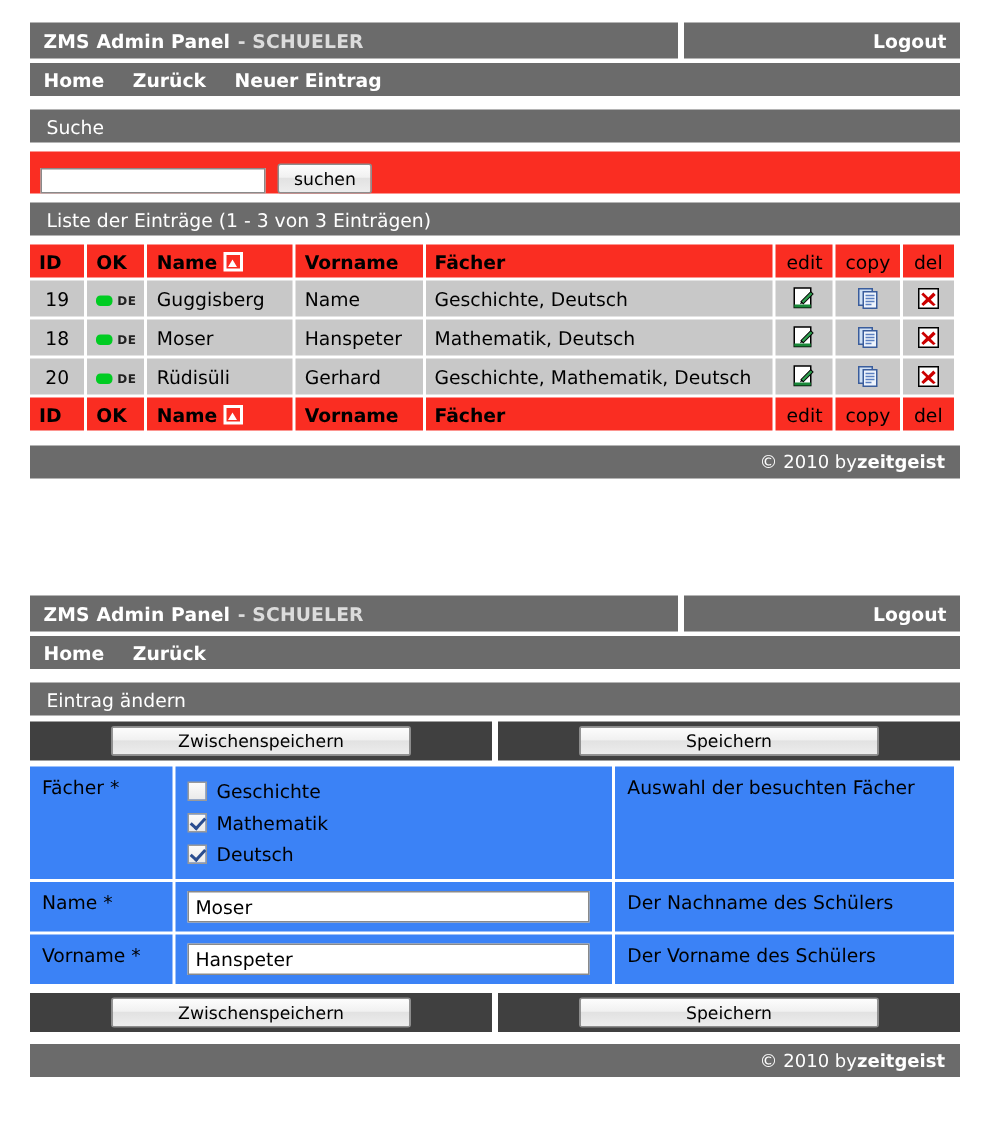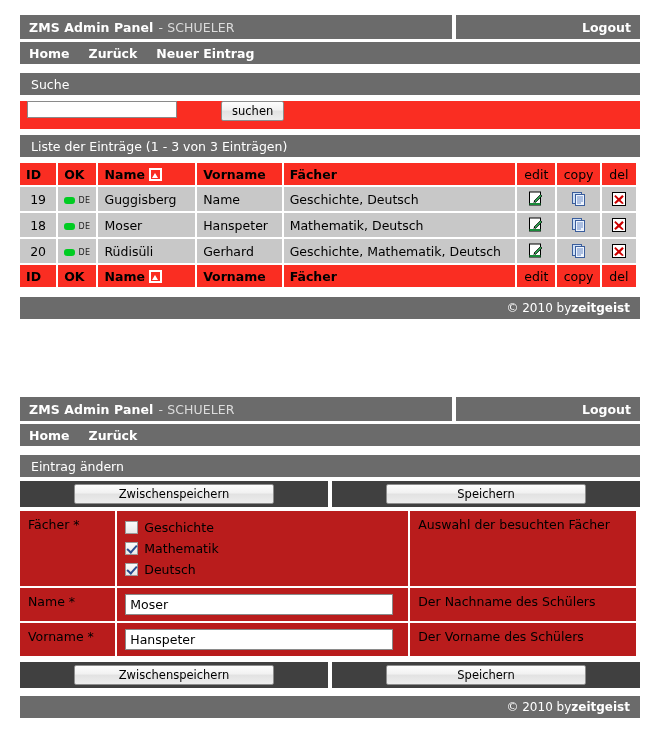--- a/index.html
+++ b/index.html
@@ -36,21 +36,21 @@
     color: #ffffff;
     font-size: 12.5px;
     font-weight: bold;
     display: flex;
     align-items: center;
     padding-left: 9px;
     box-sizing: border-box;
     letter-spacing: 0.1px;
   }
   .titlebar-main .sub {
-    font-weight: normal;
+    font-weight: bold;
     color: #dcdcdc;
     margin-left: 5px;
   }
   .titlebar-logout {
     background: #6b6b6b;
     flex: 1 1 auto;
     color: #ffffff;
     font-size: 12.5px;
     font-weight: bold;
     display: flex;
@@ -89,25 +89,24 @@
     align-items: center;
     padding-left: 11px;
     box-sizing: border-box;
   }
 
   
   .searchband {
     background: #fa2d22;
     height: 28px;
     display: flex;
-    align-items: flex-start;
+    align-items: flex-end;
     padding-left: 7px;
     box-sizing: border-box;
     margin-top: 6px;
-    gap: 36px;
   }
   .search-input {
     width: 150px;
     height: 17px;
     border: 1px solid #8a8a8a;
     background: #ffffff;
     font-family: "DejaVu Sans", "Liberation Sans", sans-serif;
     font-size: 12px;
     padding: 0 2px;
     box-sizing: border-box;
@@ -195,21 +194,21 @@
   }
   .ok-dot {
     display: inline-block;
     width: 11px;
     height: 7px;
     border-radius: 3px;
     background: #00cc22;
   }
   .ok-lang {
     font-size: 8px;
-    font-weight: normal;
+    font-weight: bold;
     color: #222222;
     letter-spacing: 0.3px;
   }
 
   
   .ico {
     display: inline-block;
     width: 16px;
     height: 16px;
     vertical-align: middle;
@@ -252,21 +251,21 @@
   }
   table.form {
     border-collapse: separate;
     border-spacing: 2px;
     width: 620px;
     margin-left: -2px;
     margin-top: 2px;
     table-layout: fixed;
   }
   table.form td {
-    background: #b91c1c;
+    background: #3b82f6;
     font-size: 12.5px;
     color: #000000;
     vertical-align: top;
     padding: 6px 8px;
     box-sizing: border-box;
   }
   td.f-label { width: 95px; }
   td.f-field { width: 290px; }
   td.f-help  { width: 225px; }
   .cbrow {

